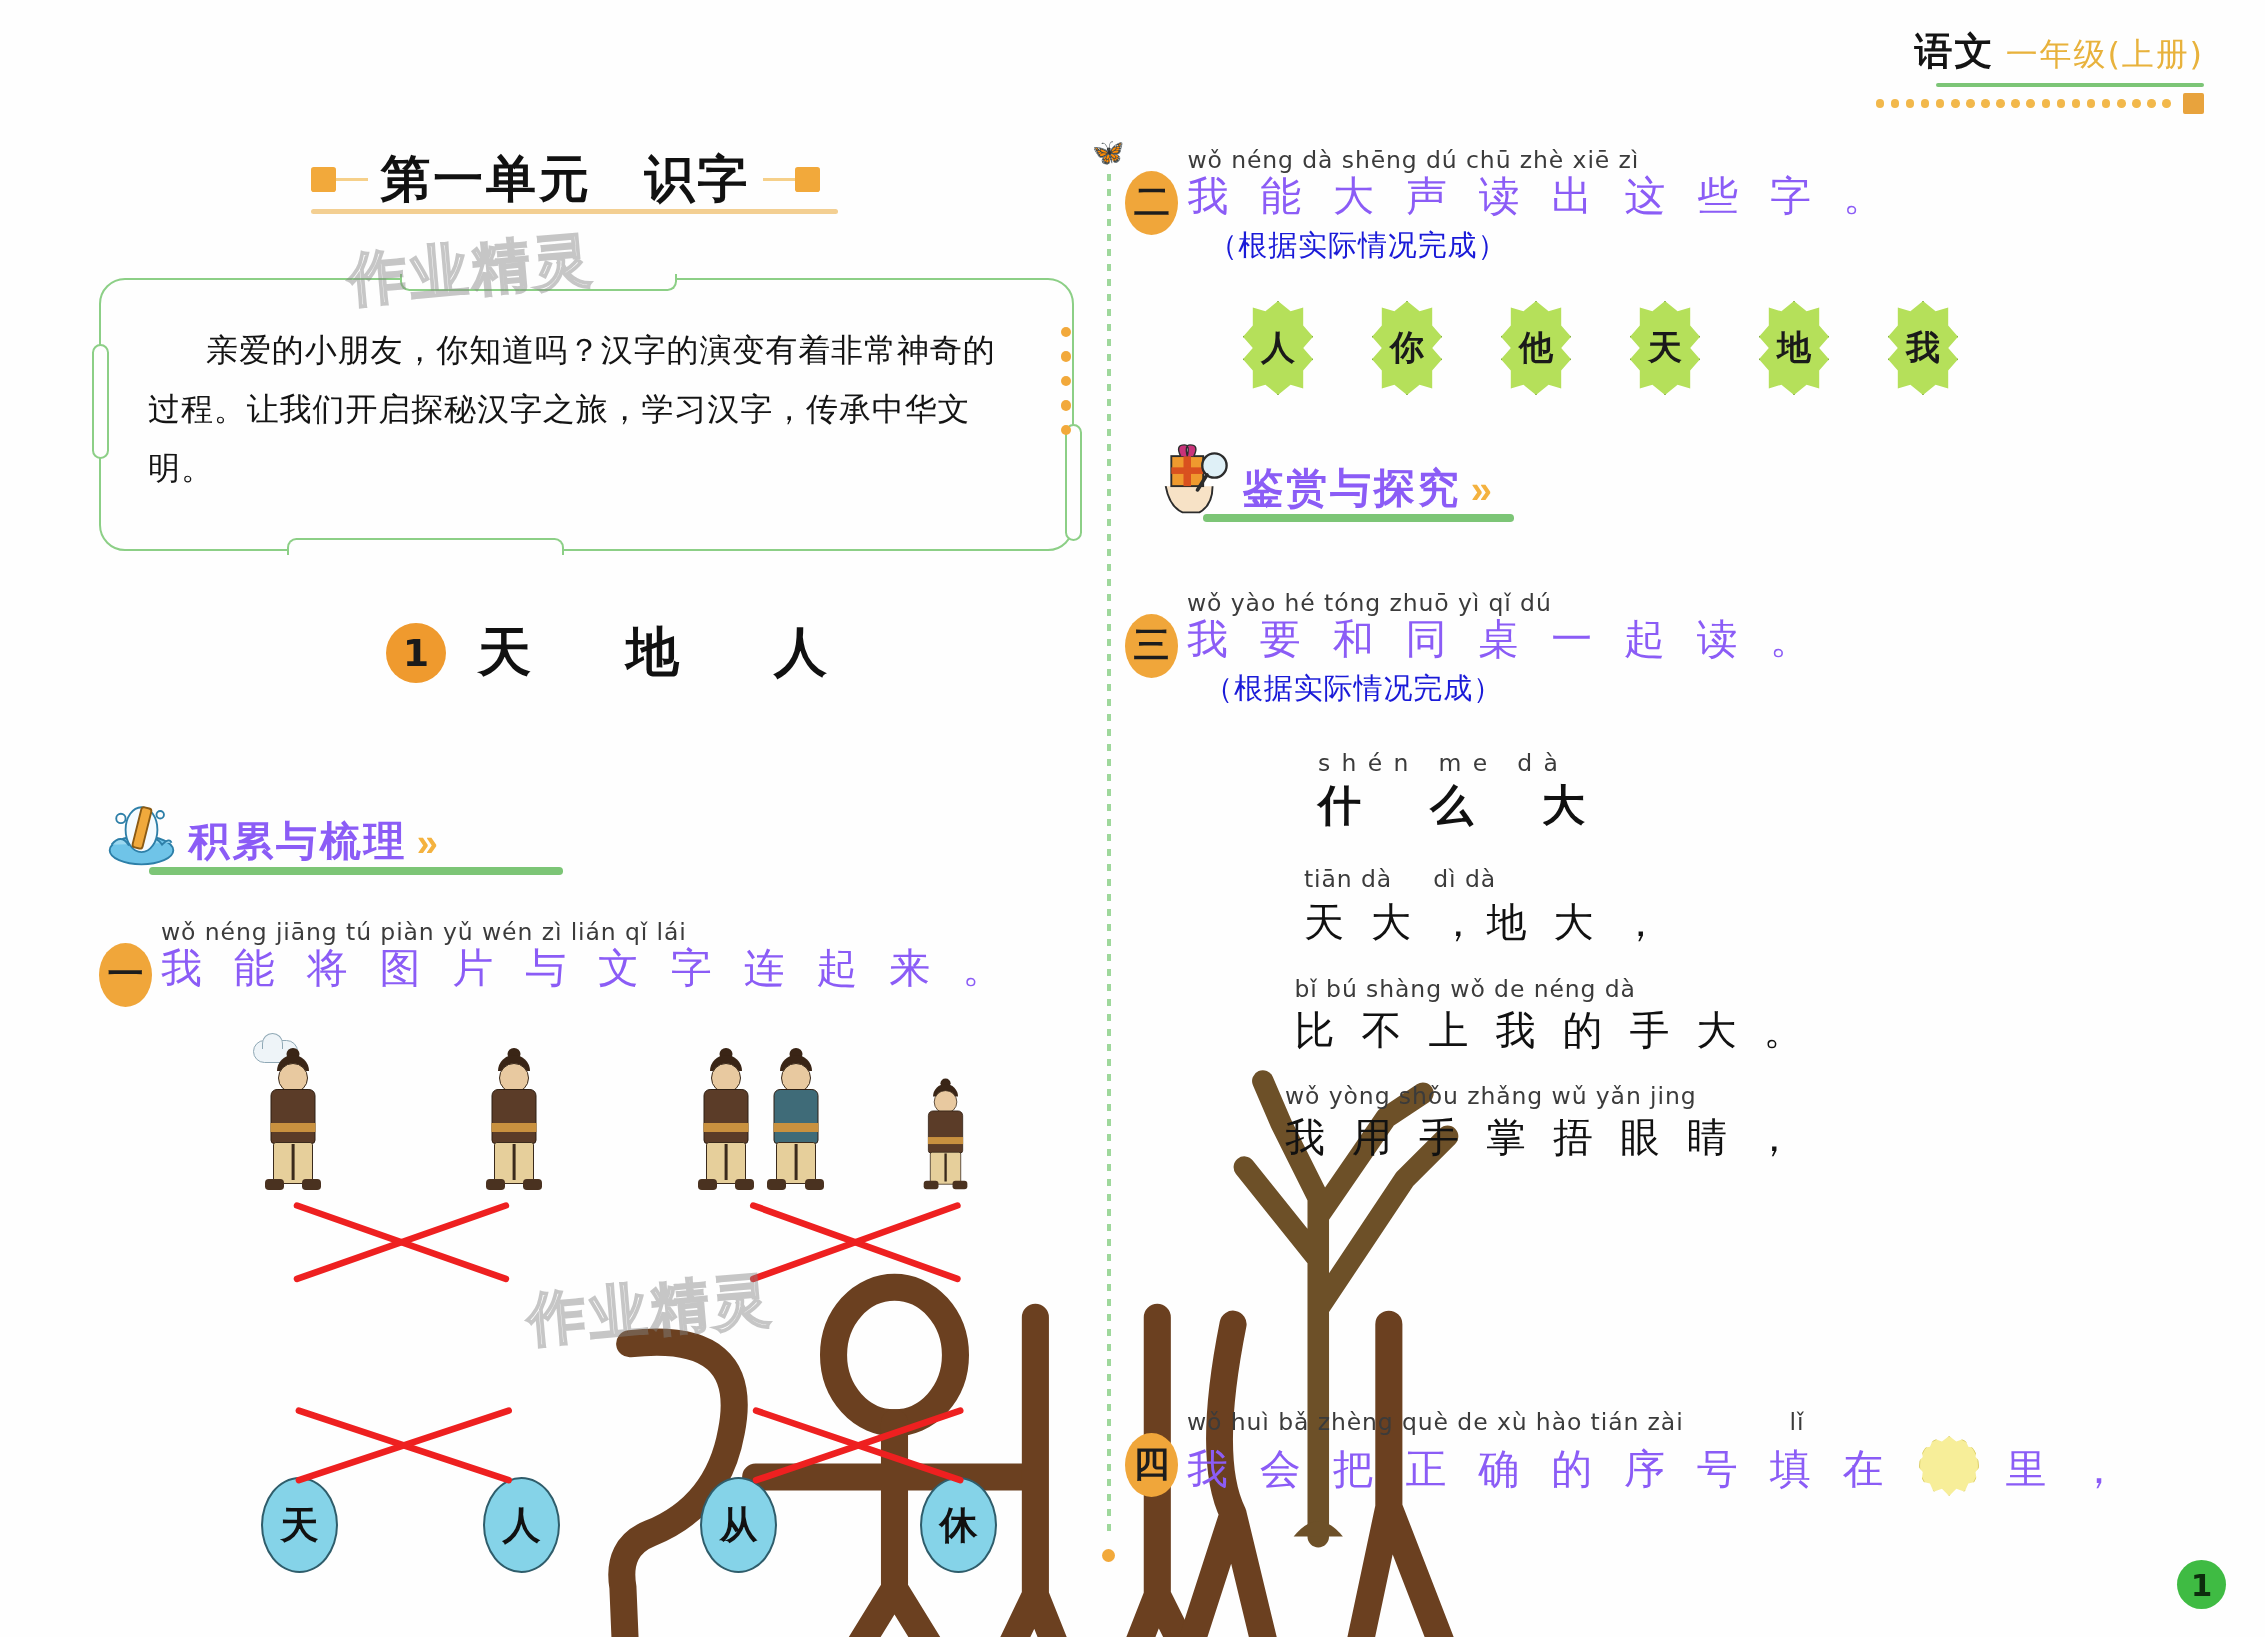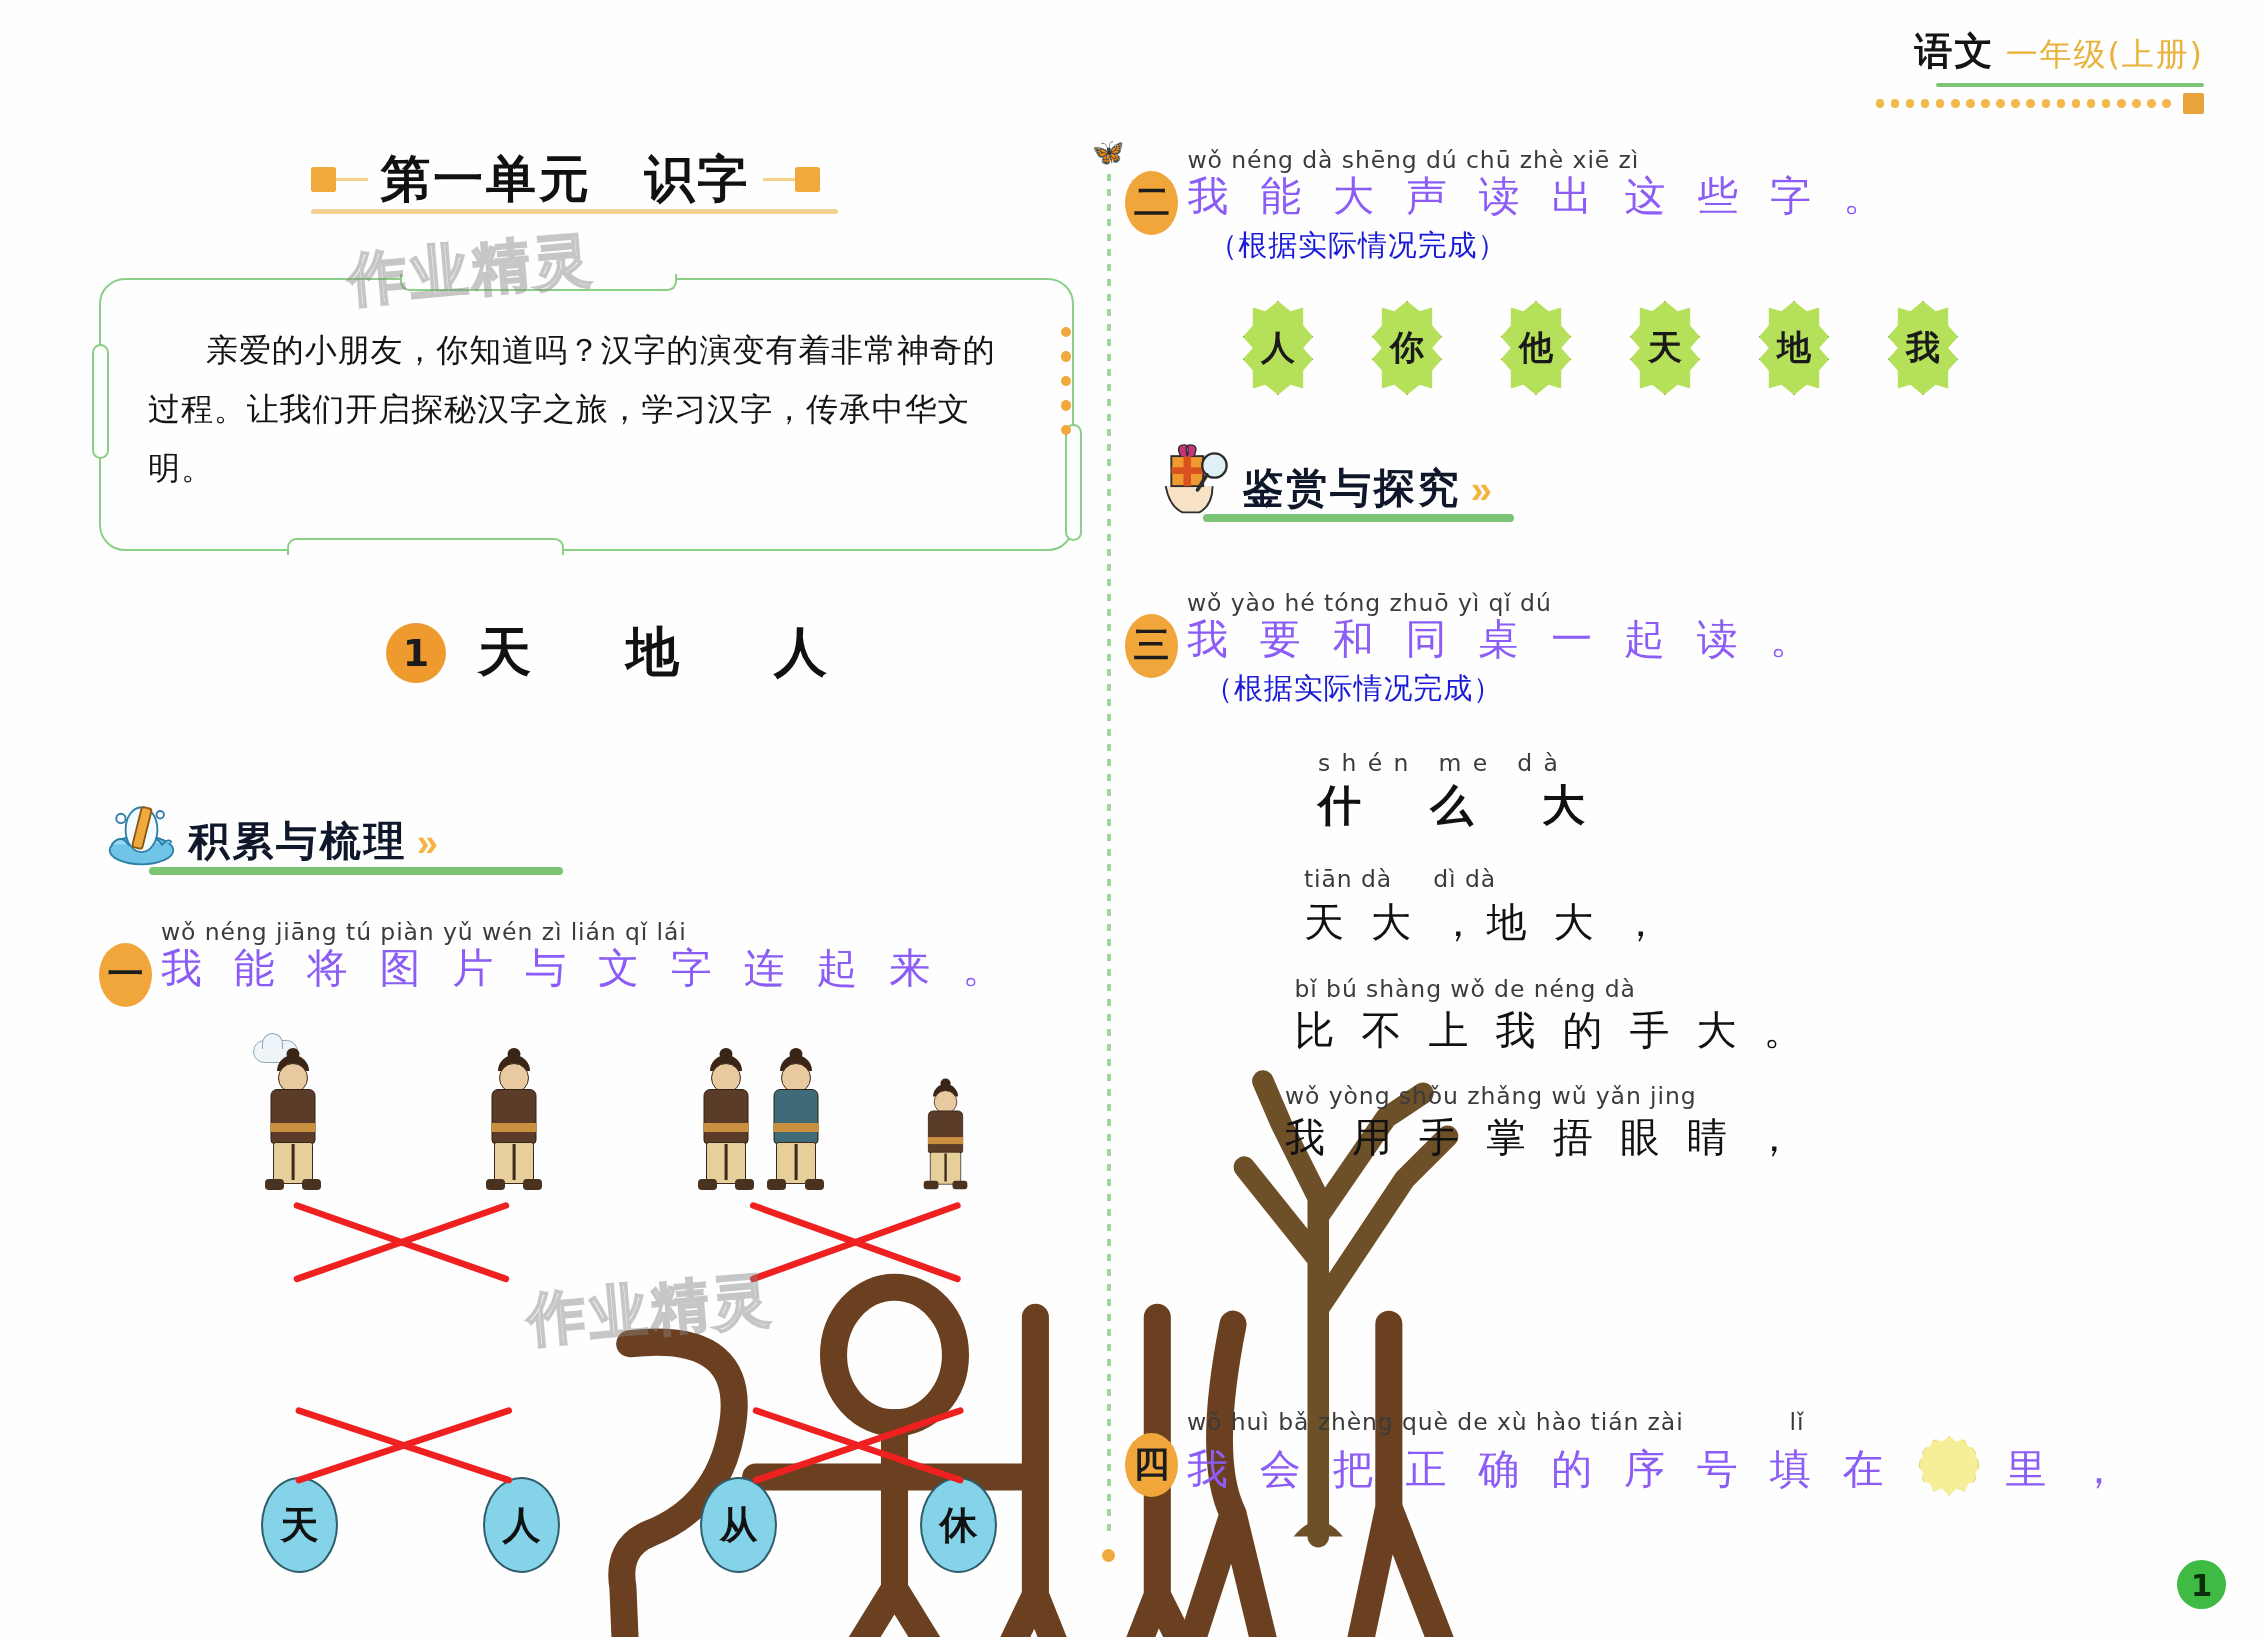--- a/index.html
+++ b/index.html
@@ -59,21 +59,21 @@
   .lesson{position:absolute;left:386px;top:617px;display:flex;align-items:center;gap:32px;}
   .lesson .num{width:60px;height:60px;border-radius:50%;background:#ef9a2e;color:#1b1b1b;
                font-size:38px;font-weight:bold;display:flex;align-items:center;justify-content:center;
                font-family:"DejaVu Sans",sans-serif;}
   .lesson .ttl{font-size:53px;font-weight:bold;letter-spacing:21px;color:#111;
                font-family:"DejaVu Sans","Liberation Sans",sans-serif;text-align:center;}
 
   
   .sect{position:absolute;display:flex;align-items:flex-end;gap:9.4px;}
   .sect .ico{width:75px;height:73px;position:relative;flex:0 0 auto;}
-  .sect .txt{font-size:41px;font-weight:bold;letter-spacing:2.8px;color:#0f172a;
+  .sect .txt{font-size:41px;font-weight:bold;letter-spacing:2.8px;color:#8b5cf6;
              font-family:"DejaVu Sans","Liberation Sans",sans-serif;line-height:1;padding-bottom:7.5px;}
   .sect .chev{font-size:38px;color:#f4b23f;font-weight:bold;padding-bottom:3.8px;letter-spacing:-7.5px;}
   .sect .uline{position:absolute;left:45px;bottom:-5.6px;height:7.5px;background:#7cc576;border-radius:3.8px;}
 
   
   .exo{position:absolute;}
   .exo .pin{position:absolute;left:0;top:24.5px;width:53px;height:64px;border-radius:50%;
             background:#f0a63a;color:#1d1d1d;display:flex;align-items:center;justify-content:center;
             font-size:36px;font-weight:bold;font-family:"DejaVu Sans",sans-serif;}
   .exo .body{margin-left:62px;}

